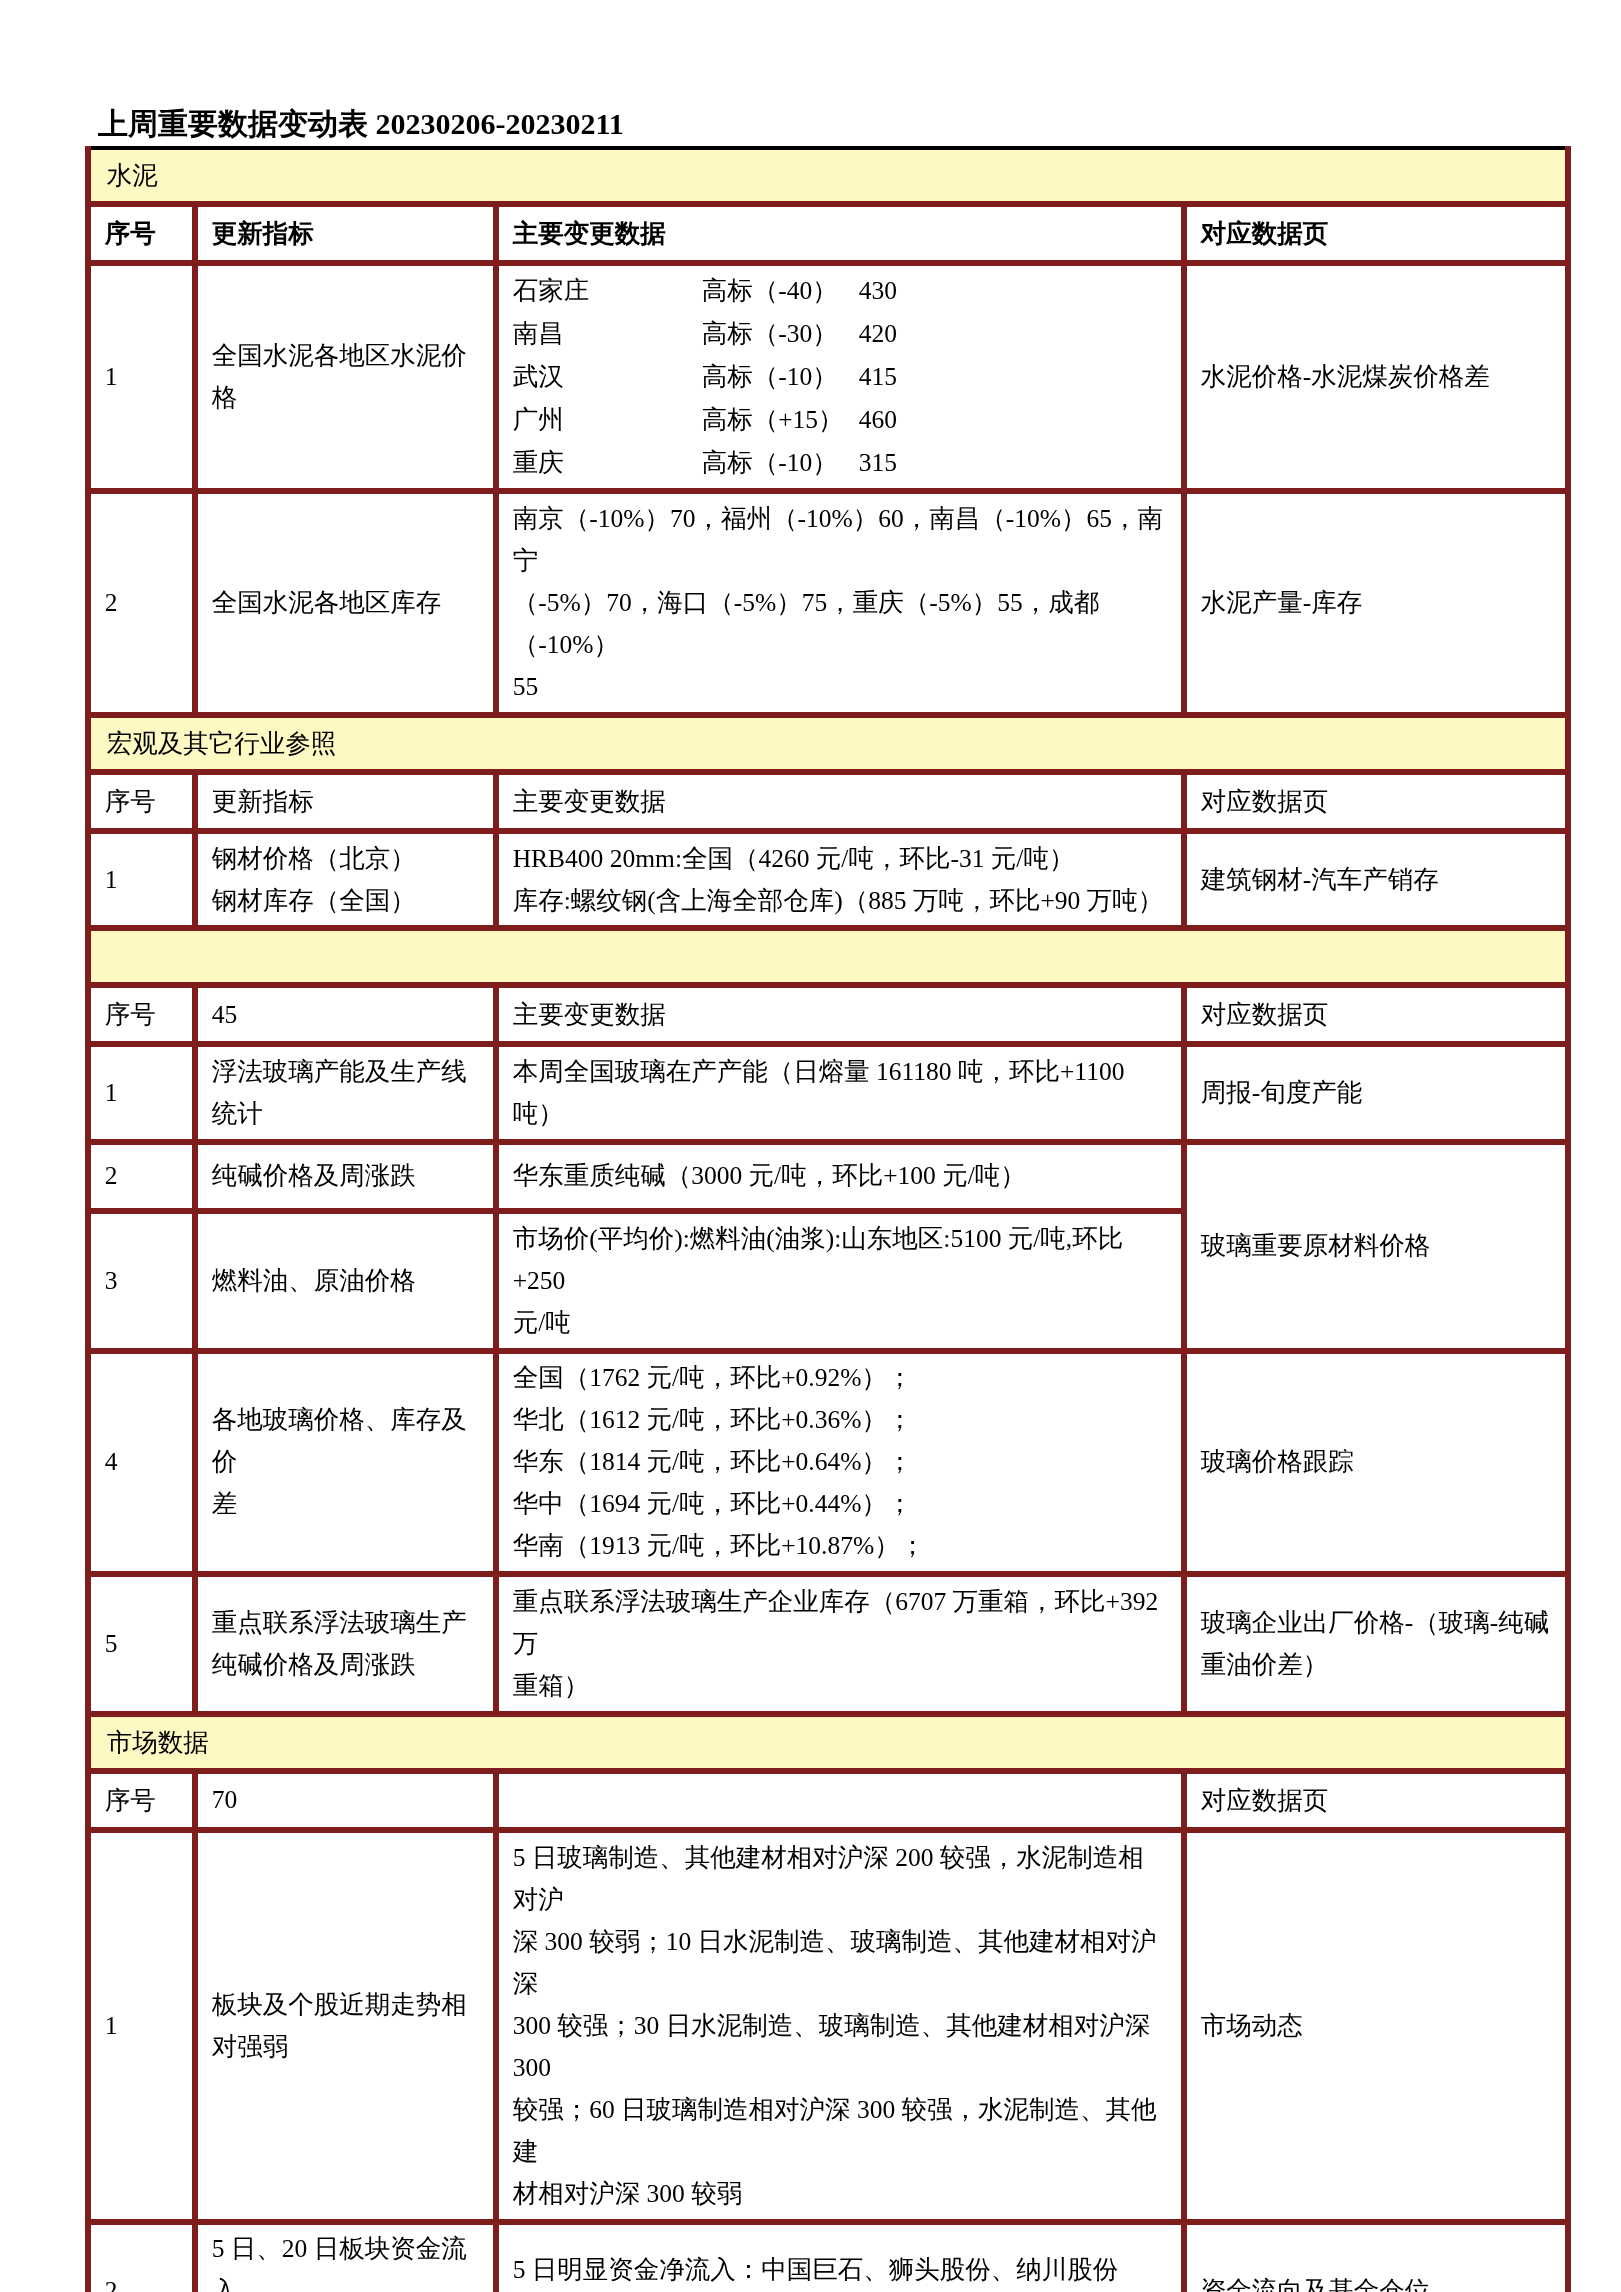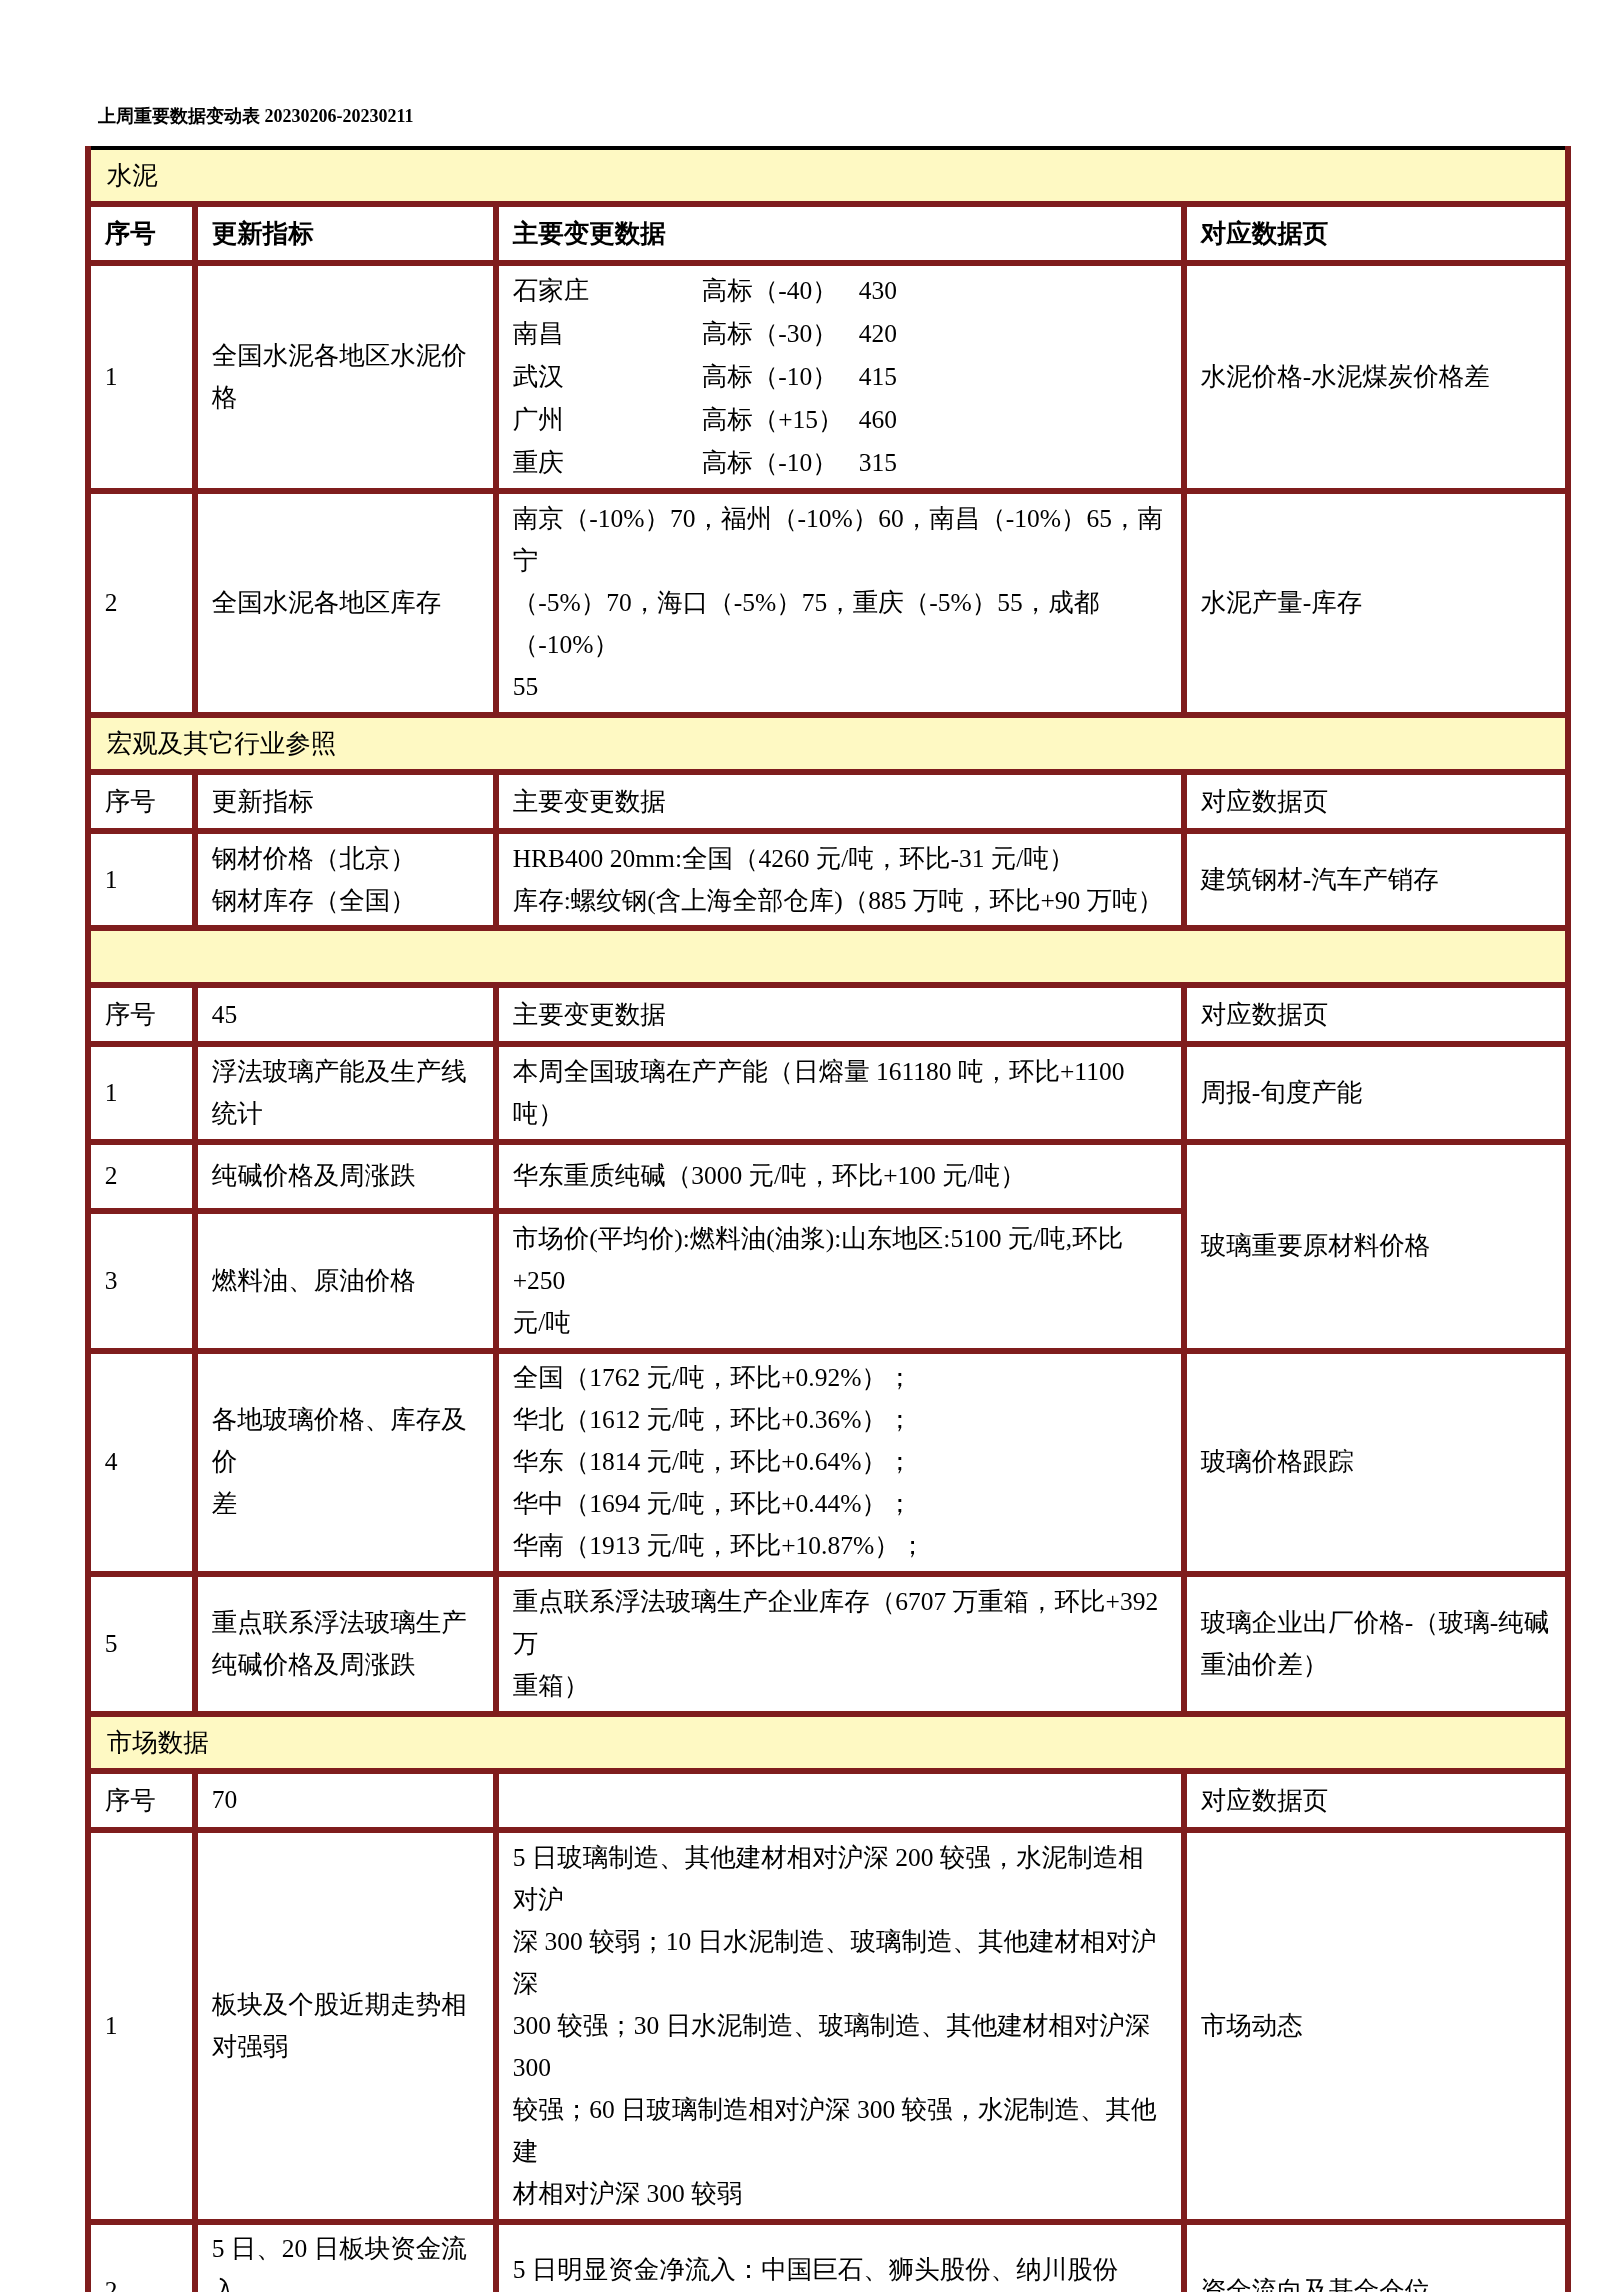--- a/index.html
+++ b/index.html
@@ -7,21 +7,21 @@
     position:relative;
     width:1621px;height:2293px;
     background:#ffffff;
     font-family:"Liberation Serif","DejaVu Serif",serif;
     color:#000;
     overflow:hidden;
     margin:0 auto;
   }
   .doc-title{
     position:absolute;left:98px;top:104px;
-    font-size:18px;font-weight:bold;letter-spacing:0px;
+    font-size:30px;font-weight:bold;letter-spacing:0px;
   }
   table.main{
     position:absolute;left:85px;top:146px;
     width:1480px;
     border-collapse:collapse;
     table-layout:fixed;
     border:4.9px solid #000;
     font-size:25.5px;
   }
   table.main td{

